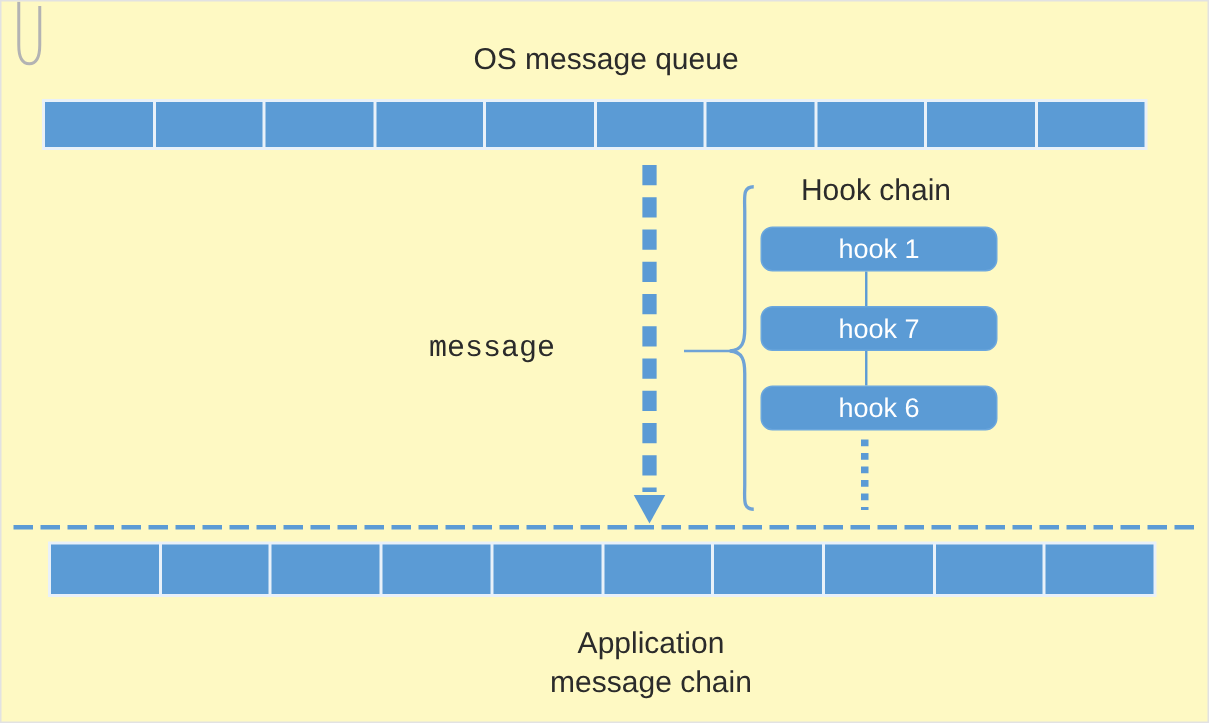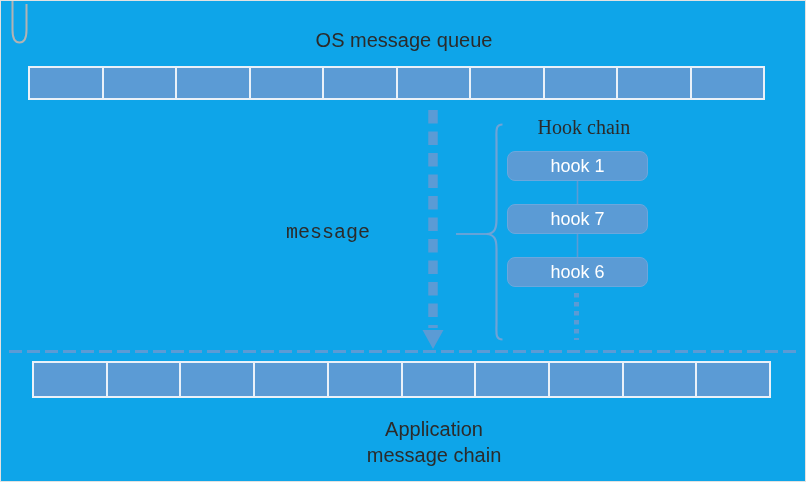--- a/index.html
+++ b/index.html
@@ -1,45 +1,45 @@
 <!DOCTYPE html>
 <html style="--accent-blue: #5b9bd5; --line-blue: #6fa3d6; --bar-halo: #e9f1f9; --text-dark: #2b2b2b; --hook-text: #ffffff; --paperclip-gray: #b3b3b3; --page-border: #e2e2e2;"><head>
 <meta charset="utf-8">
 <style>
   html,body{margin:0;padding:0;background:#f4f4f4;}
   .page{
     position:relative;
     width:806px;height:482px;
-    background:#0ea5e9;
+    background:#fef9c3;
     border:1px solid var(--page-border,#e2e2e2);
     box-sizing:border-box;
     font-family:"Liberation Sans", sans-serif;
     color:var(--text-dark,#2b2b2b);
     overflow:hidden;
   }
   .svg-layer{position:absolute;left:0;top:0;width:806px;height:482px;pointer-events:none;}
 
   .label{position:absolute;font-size:20px;line-height:26px;white-space:nowrap;}
   .title-top{left:0;top:26px;width:806px;text-align:center;}
   .message-label{left:285px;top:219px;width:120px;font-family:Liberation Mono, monospace;}
-  .hook-chain-title{left:508px;top:113px;width:150px;text-align:center;font-family:Liberation Serif, serif;}
+  .hook-chain-title{left:508px;top:113px;width:150px;text-align:center;}
   .bottom-label{left:0;top:415px;width:806px;text-align:center;padding-left:30px;}
   .bottom-label span{display:block;}
 
   .queue-bar{
     position:absolute;display:flex;gap:2px;
     padding:2px;box-sizing:border-box;
     background:var(--bar-halo,#e9f1f9);
   }
   .queue-bar.top{left:27px;top:65px;width:737px;height:34px;}
   .queue-bar.bottom{left:31px;top:360px;width:739px;height:37px;}
   .queue-cell{flex:1 1 0;background:var(--accent-blue,#5b9bd5);}
 
   .hook-box{
-    position:absolute;left:506px;width:141px;height:30px;
+    position:absolute;left:506px;width:158px;height:30px;
     background:var(--accent-blue,#5b9bd5);
     border:1px solid #6ba7dd;
     border-radius:8px;
     box-sizing:border-box;
     display:flex;align-items:center;justify-content:center;
     color:var(--hook-text,#ffffff);
     font-size:18px;line-height:1;
   }
   .hook-1{top:150px;}
   .hook-2{top:203px;}

